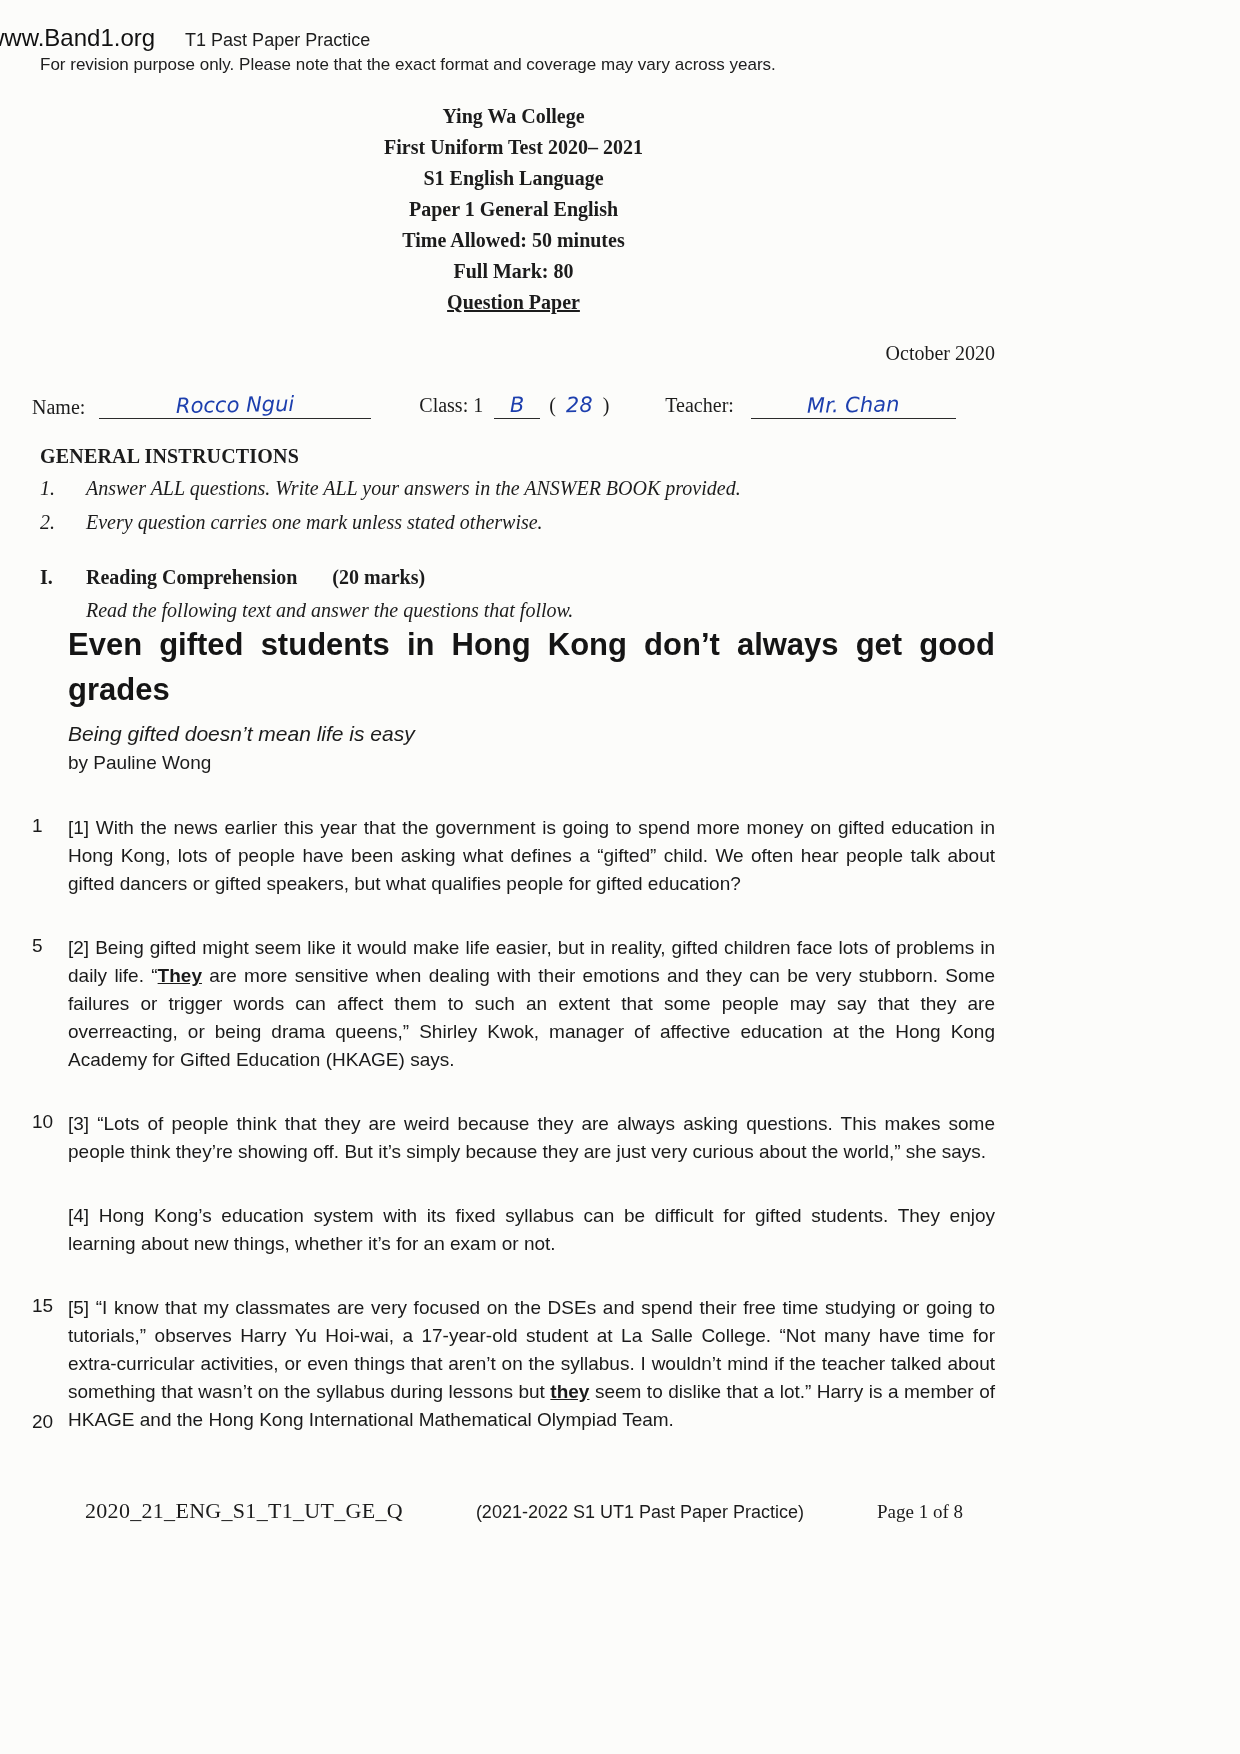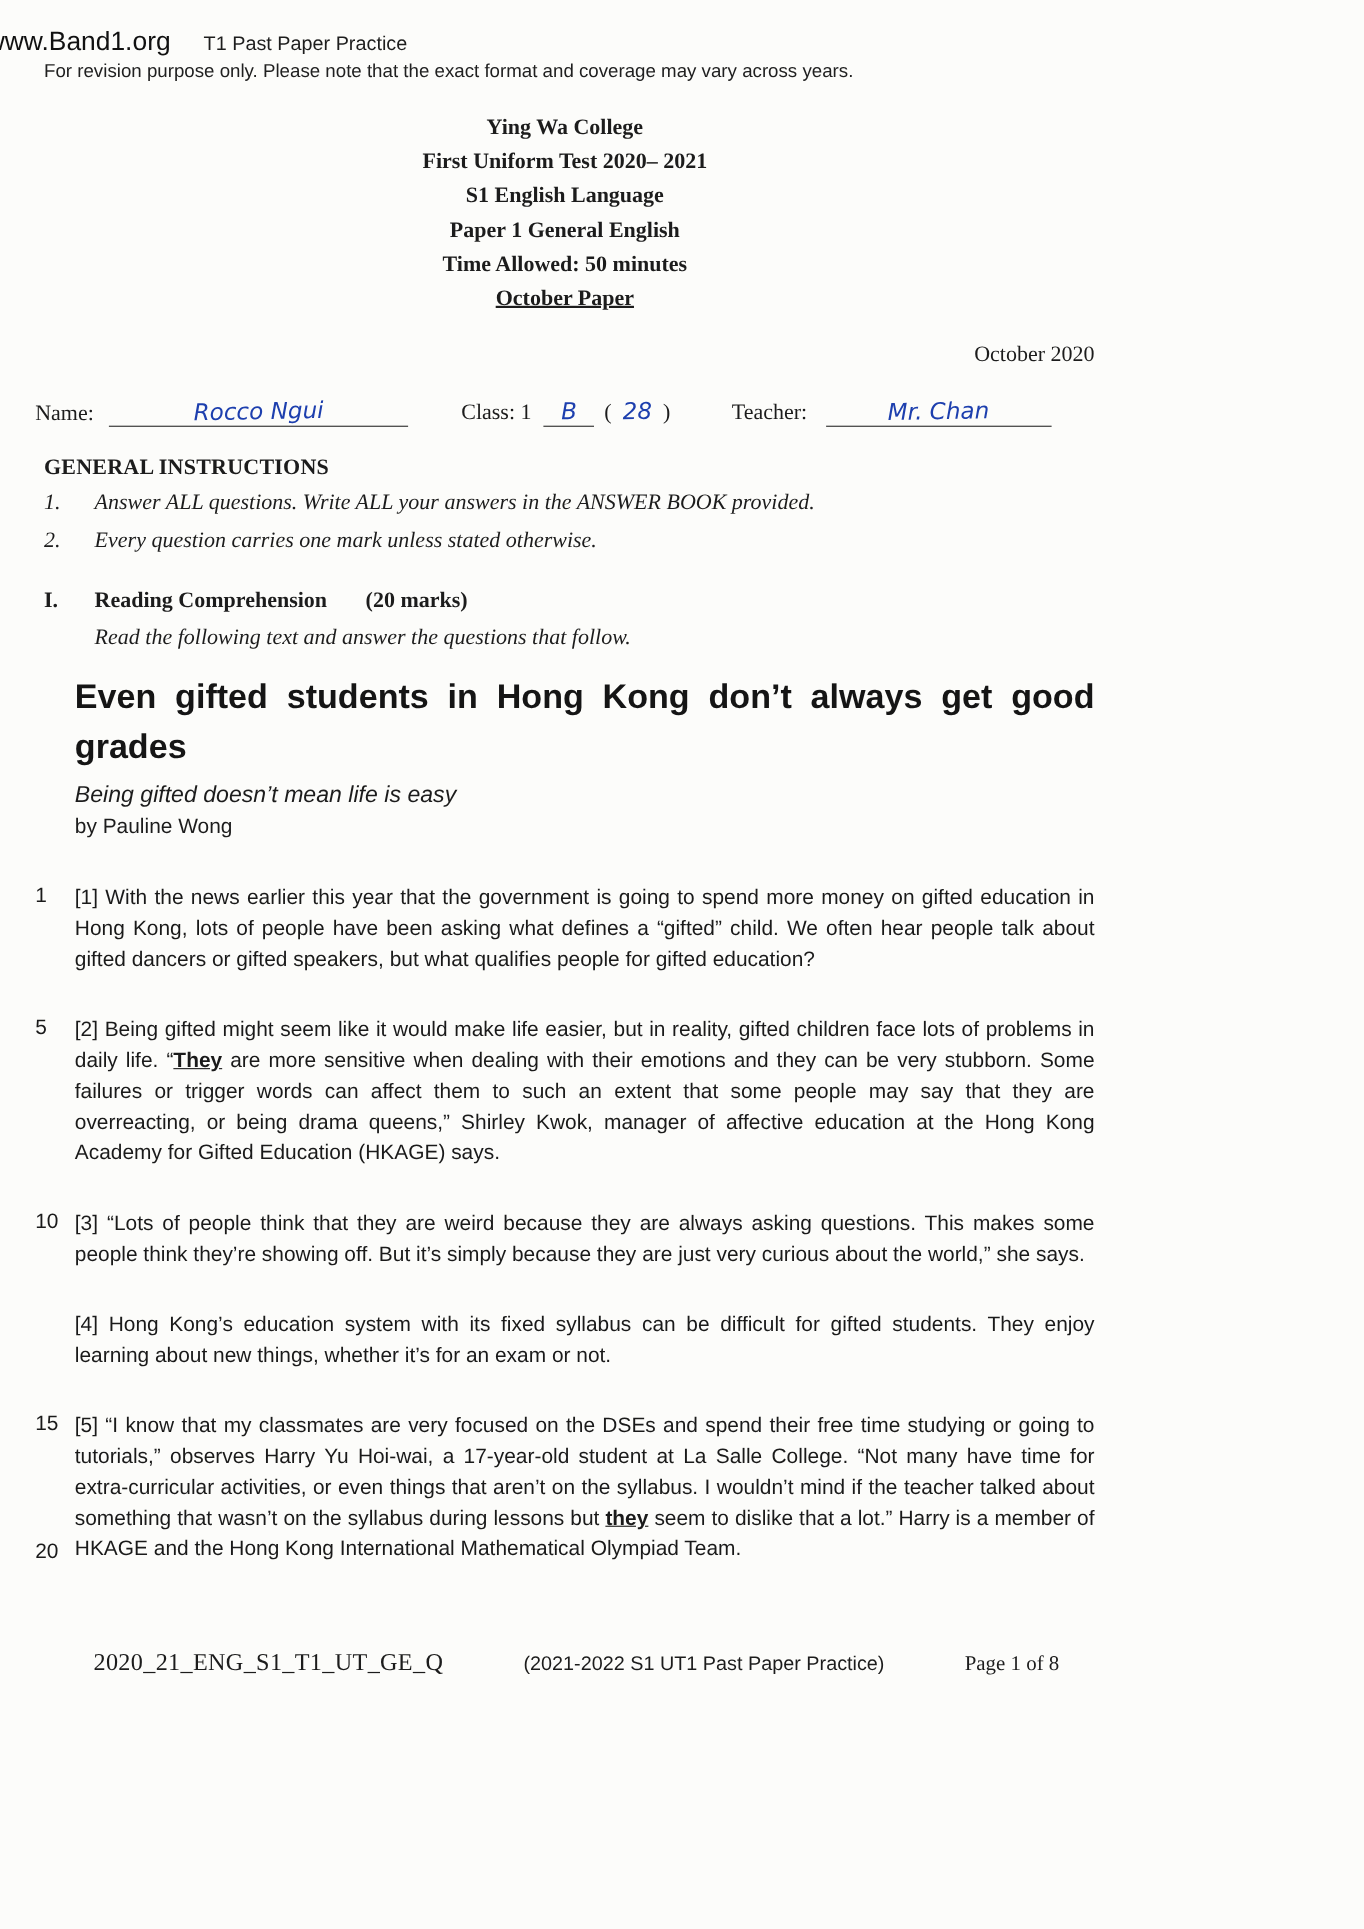--- a/index.html
+++ b/index.html
@@ -42,21 +42,21 @@
   .gi-item { display:flex; font-style:italic; font-size:20px; margin-left:8px; margin-top:7px; line-height:27px; }
   .gi-num { width:46px; flex:0 0 46px; }
 
   
   .section-row { display:flex; margin-top:30px; margin-left:8px; font-size:20px; font-weight:bold; }
   .section-numeral { width:46px; flex:0 0 46px; }
   .section-marks { margin-left:35px; }
   .section-intro { font-style:italic; font-size:20px; margin-left:54px; margin-top:10px; }
 
   
-  .article-head { margin-left:36px; margin-top:20px; }
+  .article-head { margin-left:36px; }
   .article-title {
     font-family:"Liberation Sans", sans-serif; font-weight:bold;
     font-size:31px; line-height:45px; text-align:justify; color:#151515;
   }
   .article-subtitle { font-family:"Liberation Sans", sans-serif; font-style:italic; font-size:21px; margin-top:10px; }
   .article-byline { font-family:"Liberation Sans", sans-serif; font-size:19px; margin-top:6px; }
 
   .article-body { margin-top:40px; }
   .para { position:relative; padding-left:36px; margin-bottom:36px; }
   .para-text {
@@ -87,21 +87,22 @@
     <span class="practice-label">T1 Past Paper Practice</span>
   </div>
   <div class="revision-note">For revision purpose only. Please note that the exact format and coverage may vary across years.</div>
 
   <div class="title-block">
     <div class="title-line">Ying Wa College</div>
     <div class="title-line">First Uniform Test 2020– 2021</div>
     <div class="title-line">S1 English Language</div>
     <div class="title-line">Paper 1 General English</div>
     <div class="title-line">Time Allowed: 50 minutes</div>
-    <div class="title-line title-underlined">October Paper</div>
+    <div class="title-line">Full Mark: 80</div>
+    <div class="title-line title-underlined">Question Paper</div>
   </div>
 
   <div class="date-line">October 2020</div>
 
   <div class="student-row">
     <span>Name:</span>
     <span class="write-line wl-name"><span class="hand">Rocco Ngui</span></span>
     <span class="class-group">
       <span>Class: 1</span>
       <span class="write-line wl-class"><span class="hand">B</span></span>

